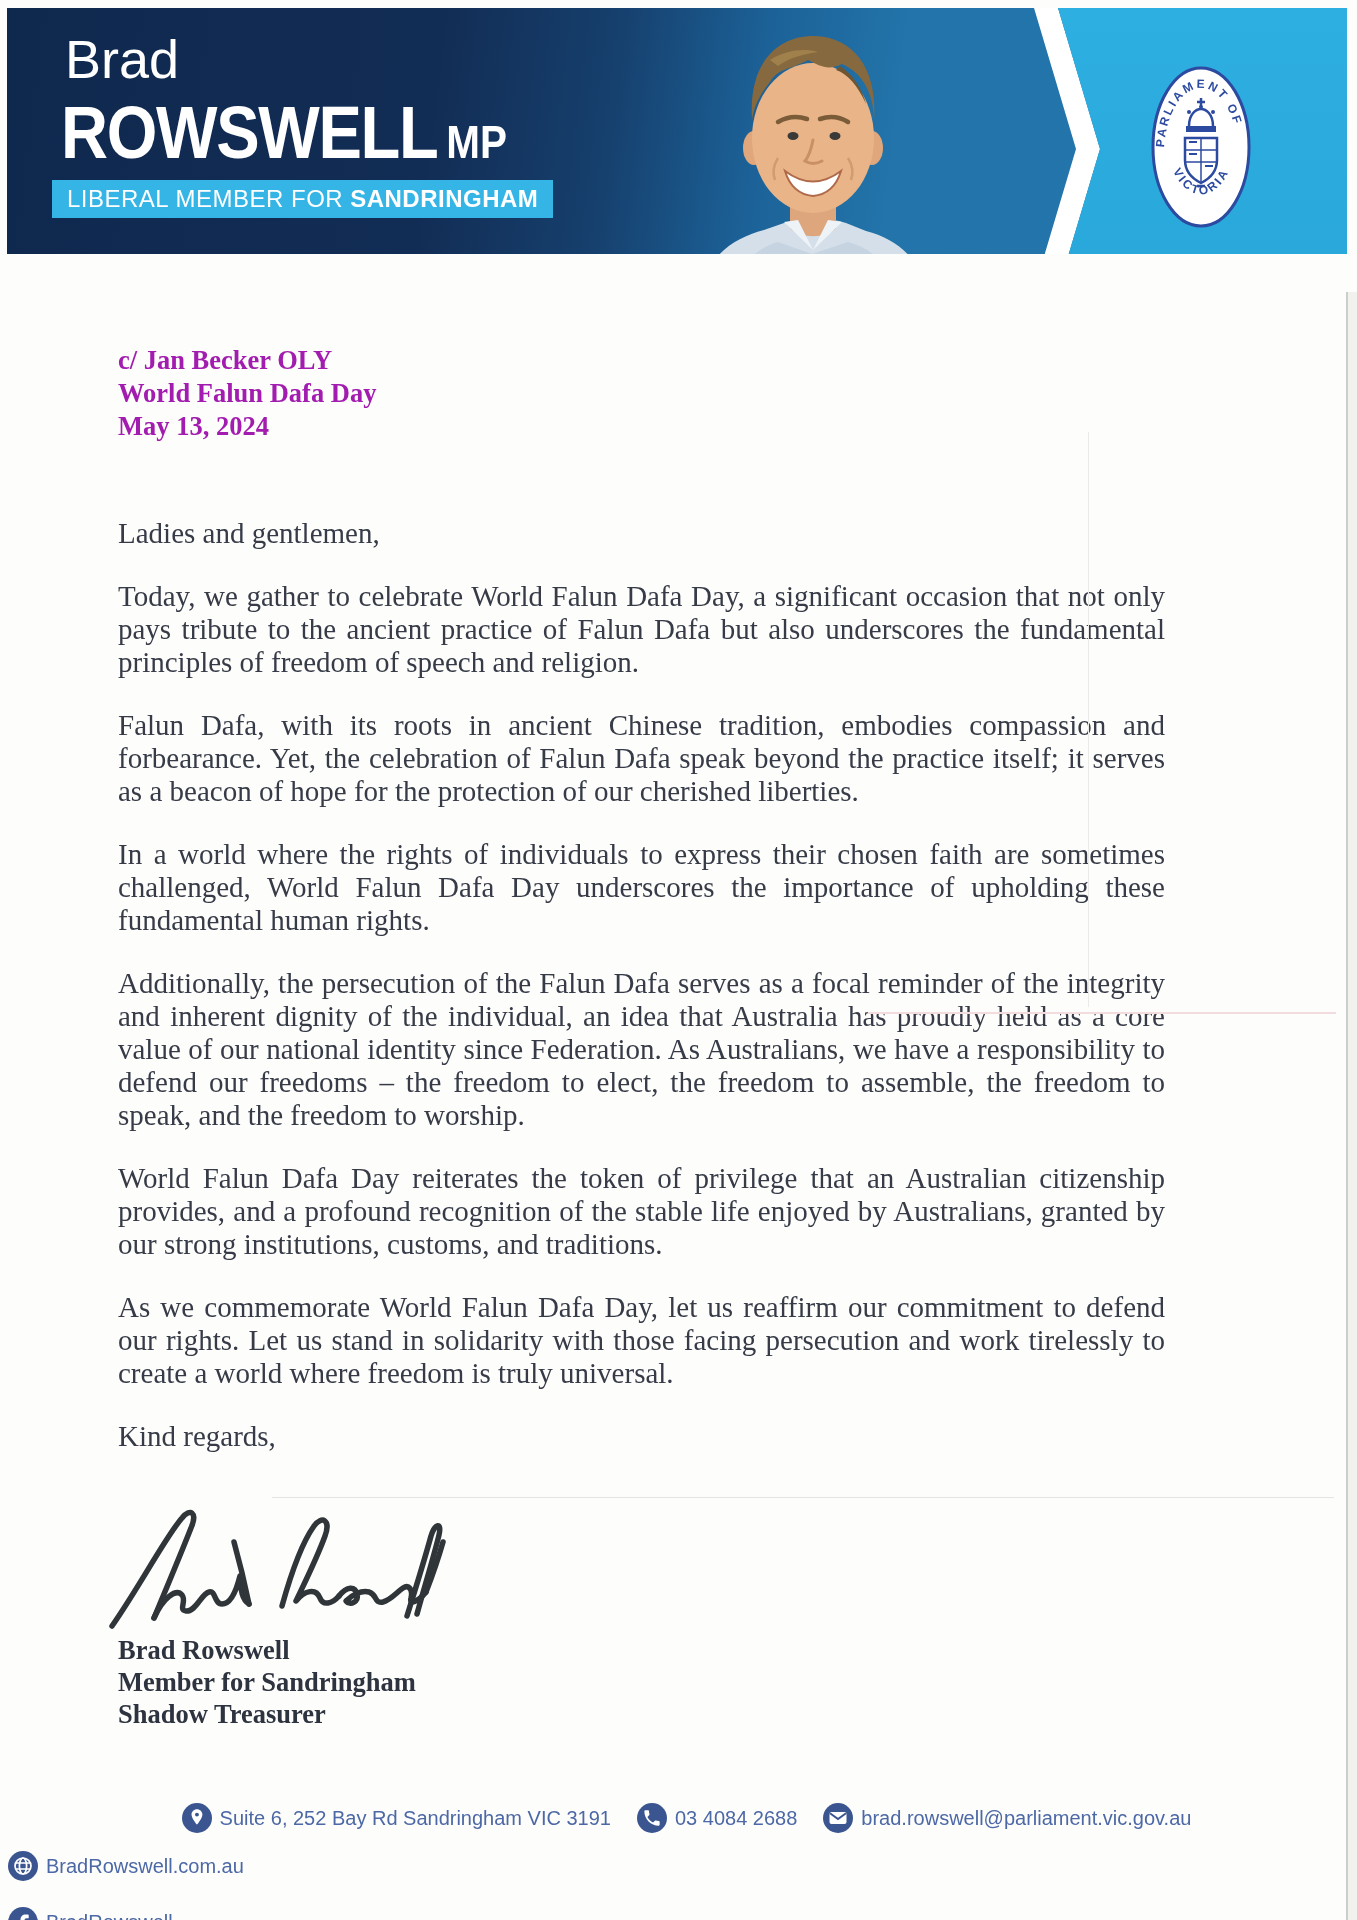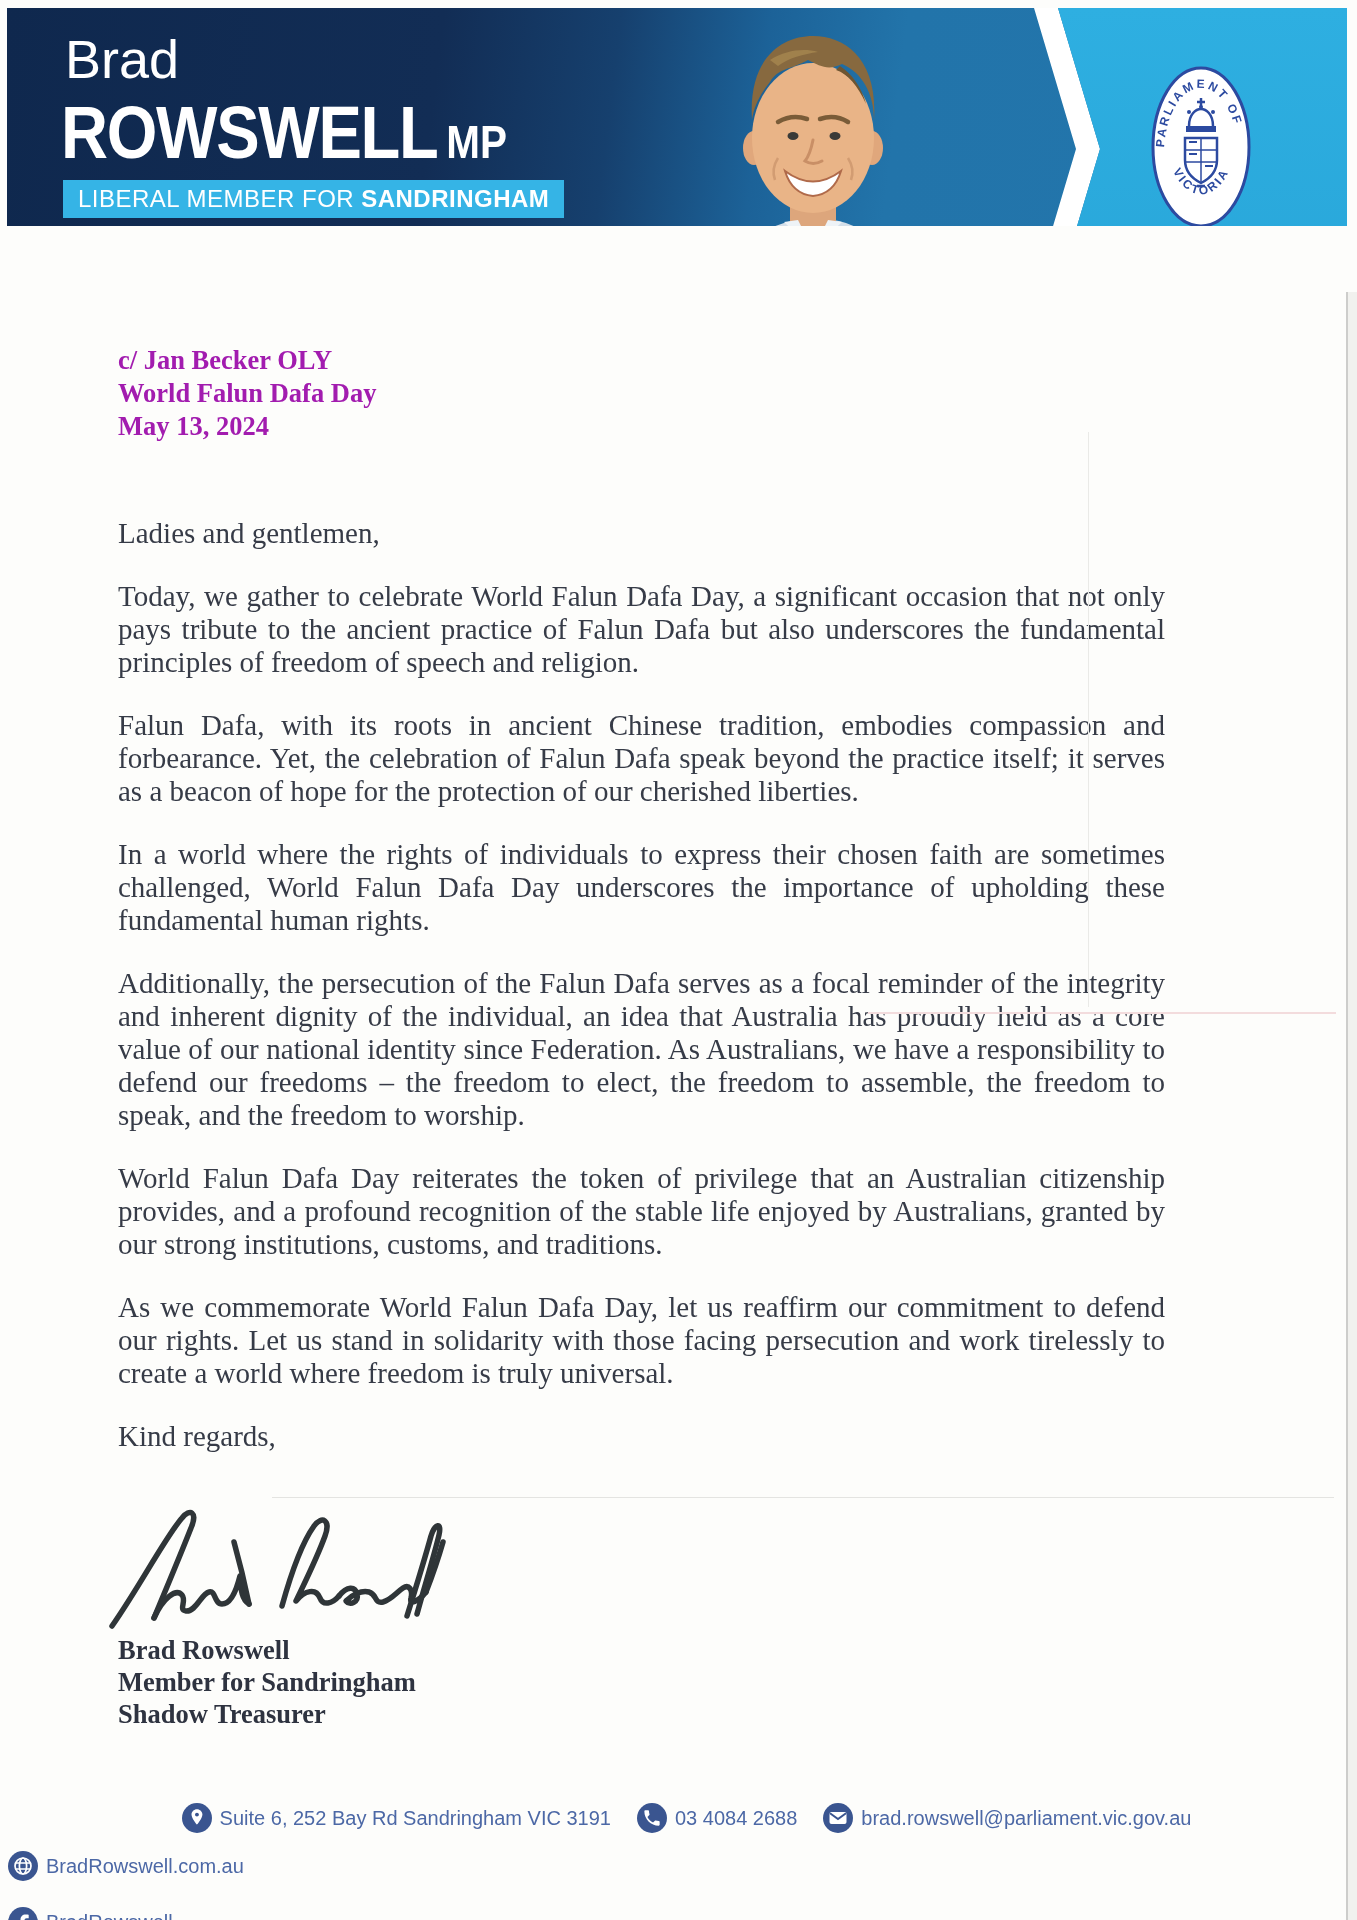--- a/index.html
+++ b/index.html
@@ -3,37 +3,37 @@
 <meta charset="utf-8">
 <title>Letter</title>
 <style>
   html,body{margin:0;padding:0;}
   body{
     width:1357px;height:1920px;position:relative;background:#fdfdfb;
     font-family:"Liberation Serif", serif;overflow:hidden;
   }
   
   .header{
-    position:absolute;left:7px;top:8px;right:10px;height:218px;
+    position:absolute;left:7px;top:8px;right:10px;height:246px;
     background:linear-gradient(97deg,#0f284e 0%,#122d55 32%,#16406e 45%,#1c6298 56%,#2274aa 66%,#2376ac 100%);
     overflow:hidden;
   }
   .brand-first{
     position:absolute;left:58px;top:20px;color:#ffffff;
     font-family:"Liberation Sans",sans-serif;font-weight:300;font-size:54px;letter-spacing:0;
   }
   .brand-row{
     position:absolute;left:54px;top:82px;white-space:nowrap;
     transform:scaleX(.88);transform-origin:left bottom;
     font-family:"Liberation Sans",sans-serif;color:#fff;
   }
   .brand-last{font-size:74px;font-weight:900;letter-spacing:-1.5px;}
   .brand-mp{font-size:46px;font-weight:900;margin-left:10px;letter-spacing:0;}
   .banner{
-    position:absolute;left:56px;top:172px;height:38px;line-height:38px;
+    position:absolute;left:45px;top:172px;height:38px;line-height:38px;
     background:#35b4e6;color:#fff;padding:0 15px;white-space:nowrap;
     font-family:"Liberation Sans",sans-serif;font-size:24px;letter-spacing:.5px;
   }
   .banner .bold{font-weight:800;margin-left:7px;}
   .photo-svg{position:absolute;left:575px;top:0;}
   .chev-white{
     position:absolute;left:1013px;top:0;width:90px;height:282px;background:#fff;
     clip-path:polygon(14px 0,38px 0,80px 141px,38px 282px,14px 282px,56px 141px);
   }
   .cyan{

